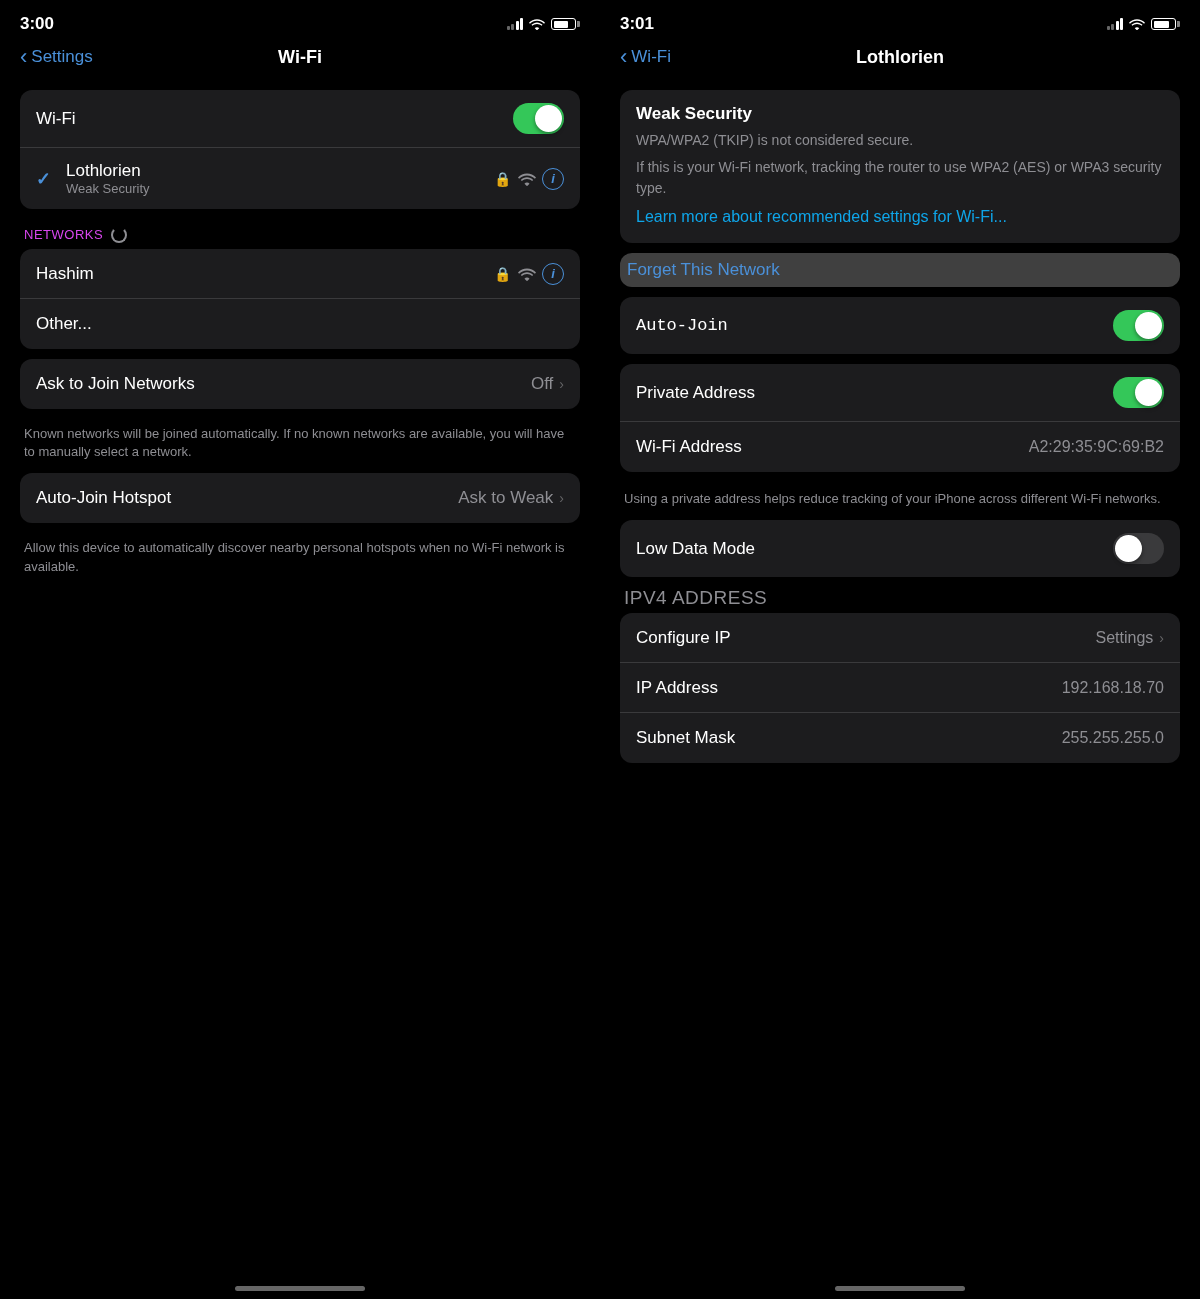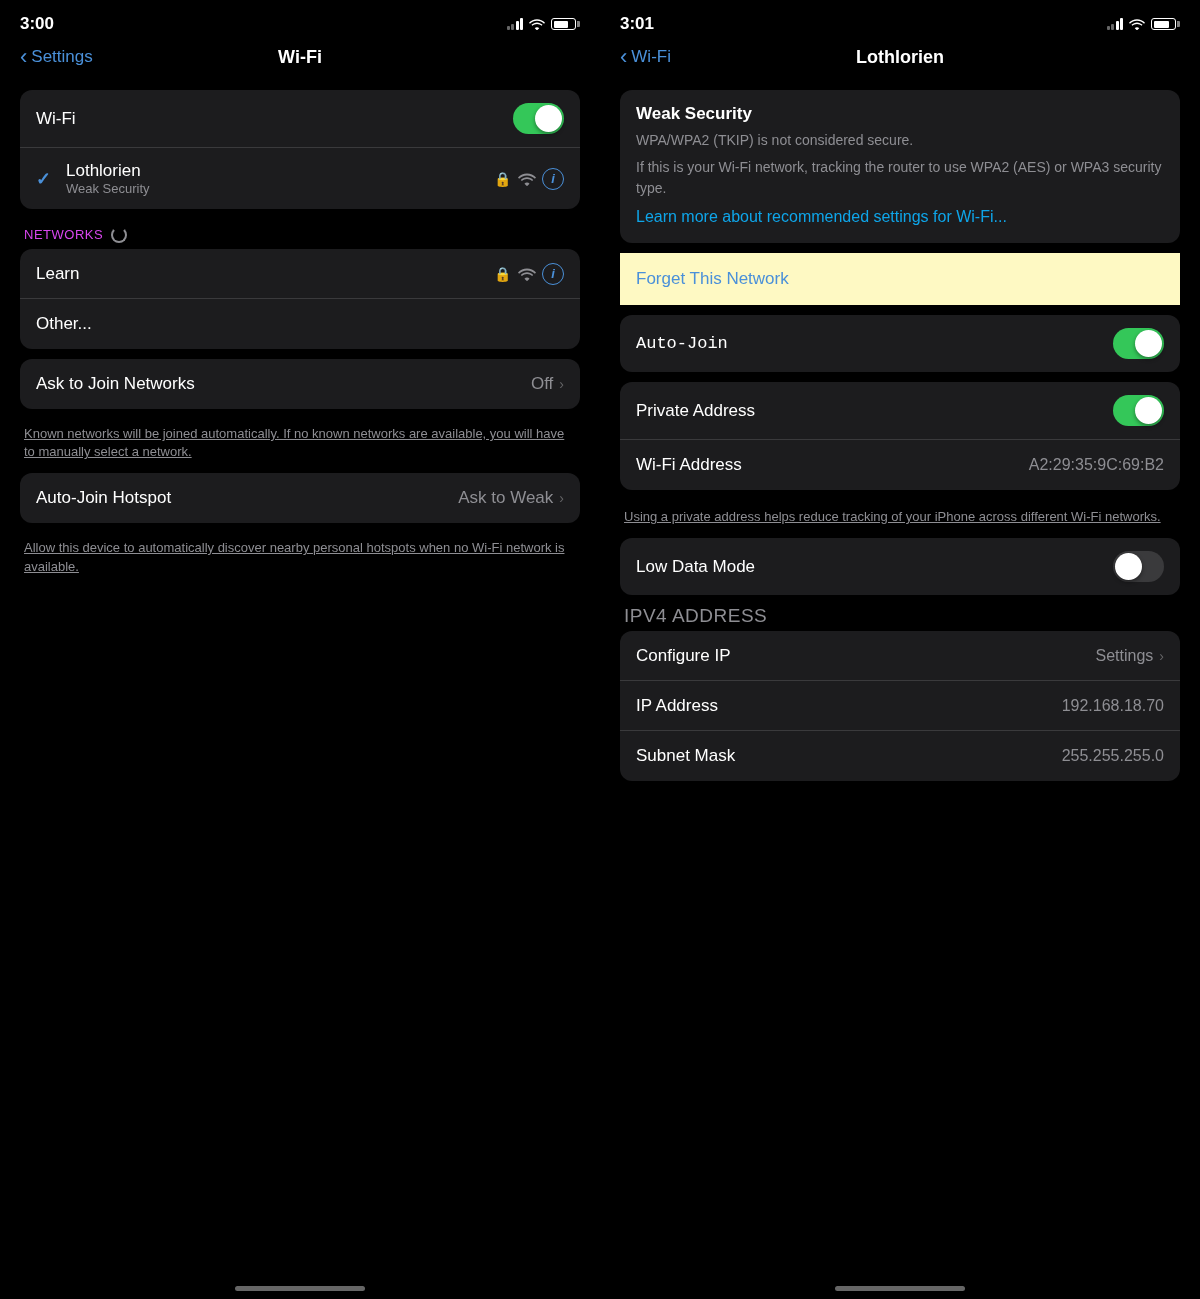--- a/index.html
+++ b/index.html
@@ -246,21 +246,20 @@
       animation: spin 0.8s linear infinite;
     }
     @keyframes spin { to { transform: rotate(360deg); } }
 
     
     .desc-text {
       font-size: 13px;
       color: #8e8e93;
       padding: 6px 4px 12px 4px;
       line-height: 1.4;
-      text-decoration: underline;
     }
 
     
     .home-indicator {
       height: 34px;
       display: flex;
       align-items: flex-end;
       justify-content: center;
       padding-bottom: 8px;
     }
@@ -291,23 +290,23 @@
       line-height: 1.5;
       margin-bottom: 6px;
     }
     .weak-link {
       font-size: 16px;
       color: #0ea5e9;
       line-height: 1.5;
     }
 
     .forget-card {
-      background: #fef9c3;
-      border-radius: 0;
-      padding: 16px;
+      background: #404040;
+      border-radius: 12px;
+      padding: 7px;
       margin-bottom: 10px;
       cursor: pointer;
     }
     .forget-label {
       font-size: 17px;
       color: #4A90D9;
       text-align: left;
     }
 
     .section-header {
@@ -397,21 +396,21 @@
       </div>
     </div>
 
     <div class="section-label">
       <span>NETWORKS</span>
       <span class="spinner"></span>
     </div>
 
     <div class="settings-group">
       <div class="settings-row">
-        <span class="row-label">Learn</span>
+        <span class="row-label">Hashim</span>
         <div class="row-icons">
           <span class="lock-icon-small">🔒</span>
           <svg width="18" height="14" viewBox="0 0 20 14" fill="#8e8e93">
             <path d="M10 3C6.5 3 3.4 4.4 1.2 6.7L0 5.4C2.6 2.7 6.1 1 10 1s7.4 1.7 10 4.4L18.8 6.7C16.6 4.4 13.5 3 10 3z"></path>
             <path d="M10 7c-2.2 0-4.2.9-5.7 2.3L3.1 8C5 6.2 7.4 5 10 5s5 1.2 6.9 3L15.7 9.3C14.2 7.9 12.2 7 10 7z"></path>
             <path d="M10 11c-1.1 0-2.1.5-2.8 1.2L10 15l2.8-2.8C12.1 11.5 11.1 11 10 11z"></path>
           </svg>
           <div class="info-icon">i</div>
         </div>
       </div>

